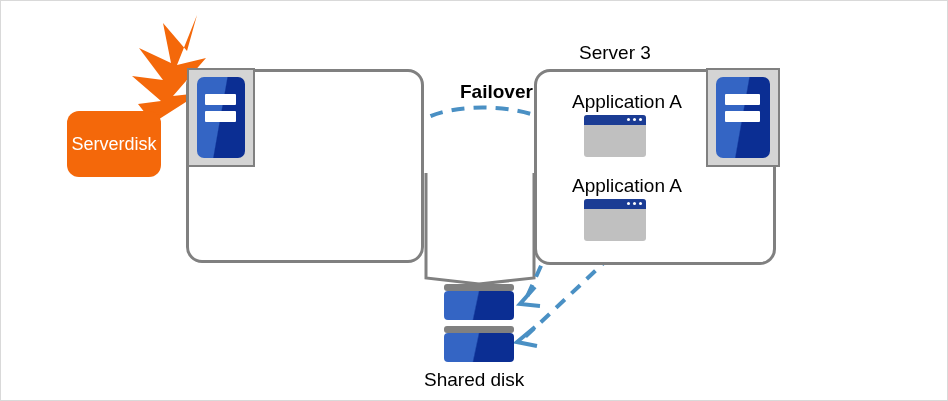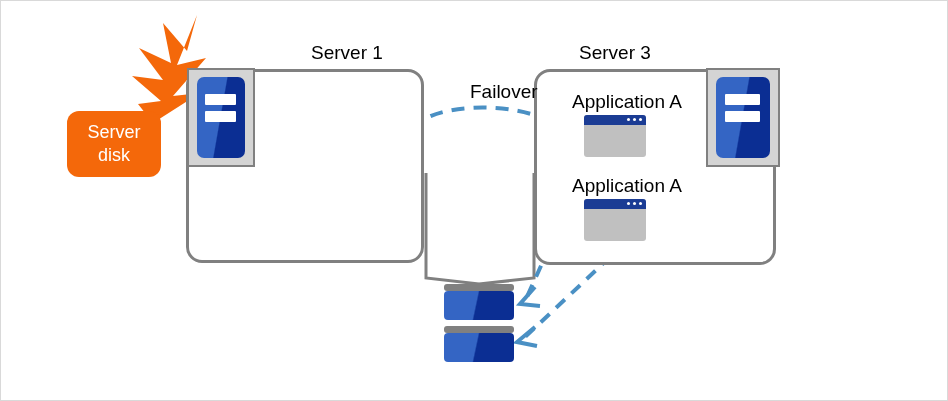--- a/index.html
+++ b/index.html
@@ -30,21 +30,21 @@
   
   .label {
     position: absolute;
     color: #000000;
     font-size: 19px;
     line-height: 22px;
     white-space: nowrap;
   }
   #server1-label { left: 310px; top: 41px; }
   #server2-label { left: 578px; top: 41px; }
-  #failover-label { left: 469px; top: 80px; }
+  #failover-label { left: 459px; top: 80px; font-weight: bold; }
   #shared-disk-label { left: 423px; top: 368px; }
   #app-label-1 { left: 571px; top: 90px; }
   #app-label-2 { left: 571px; top: 174px; }
 
   
   .server-box {
     position: absolute;
     border: 3px solid #808080;
     border-radius: 16px;
     background: #ffffff;
@@ -137,21 +137,20 @@
     left: 66px;
     top: 110px;
     width: 94px;
     height: 66px;
     background: #f4680a;
     border-radius: 12px;
     color: #ffffff;
     font-size: 18px;
     line-height: 23px;
     display: flex;
-    flex-direction: column;
     align-items: center;
     justify-content: center;
     text-align: center;
   }
 </style>
 </head>
 <body>
 
 <div id="canvas">
 
@@ -167,21 +166,20 @@
     <polyline points="534,286 519,303 539,305" fill="none" stroke="#4a90c4" stroke-width="4" stroke-linejoin="miter"></polyline>
 
     <line x1="625" y1="241" x2="523" y2="337" stroke="#4a90c4" stroke-width="4" stroke-dasharray="12,9"></line>
     <polyline points="534,326 516,341 536,345" fill="none" stroke="#4a90c4" stroke-width="4" stroke-linejoin="miter"></polyline>
 
     <path d="M 196,14 L 176,64 L 205,57 L 172,95 L 199,92 L 152,122
              L 137,103 L 160,100 L 131,75 L 162,79 L 138,47
              L 170,62 L 162,22 L 186,50 Z" fill="#f4680a"></path>
   </svg>
 
-  <div class="label" id="server1-label">Server 1</div>
 
   <div class="server-box" id="server1-box"></div>
 
   <div class="server-icon" id="server1-icon">
     <div class="server-icon-body">
       <div class="server-bar b1"></div>
       <div class="server-bar b2"></div>
     </div>
   </div>
 
@@ -223,19 +221,20 @@
   <div id="shared-disk">
     <div class="disk-unit" id="disk-unit-1">
       <div class="disk-top-bar"></div>
       <div class="disk-body"></div>
     </div>
     <div class="disk-unit" id="disk-unit-2">
       <div class="disk-top-bar"></div>
       <div class="disk-body"></div>
     </div>
   </div>
+  <div class="label" id="shared-disk-label">Shared disk</div>
 
   <div id="server-down-callout">
     <span>Server</span>
     <span>disk</span>
   </div>
 
 </div>
 
 </body></html>

